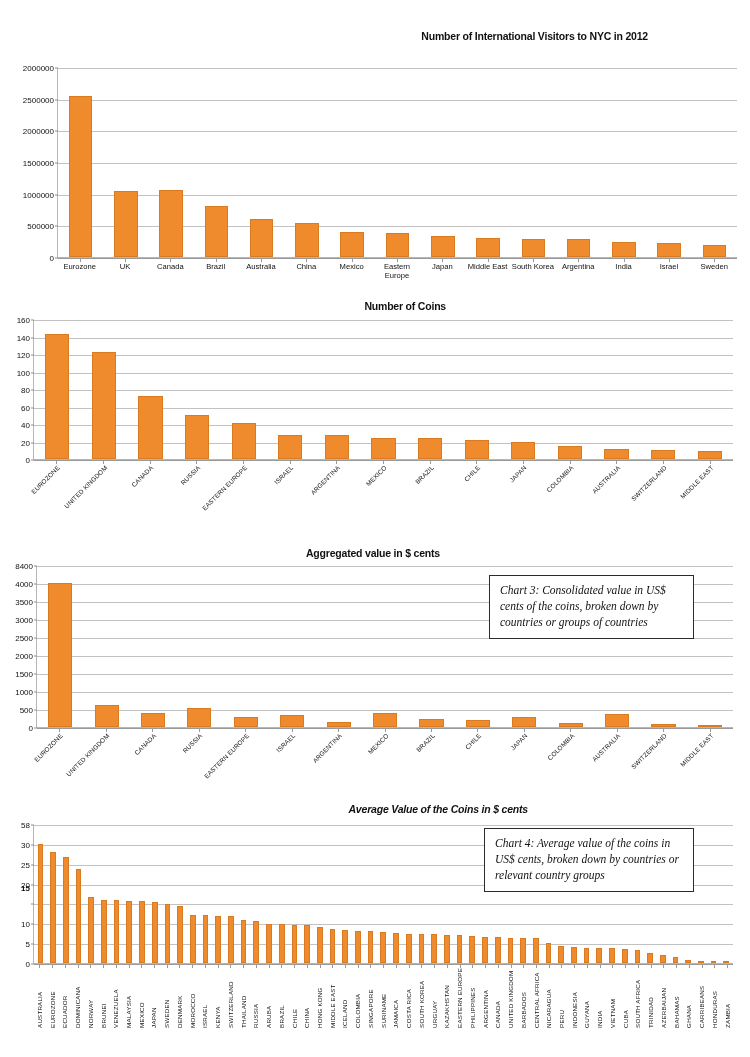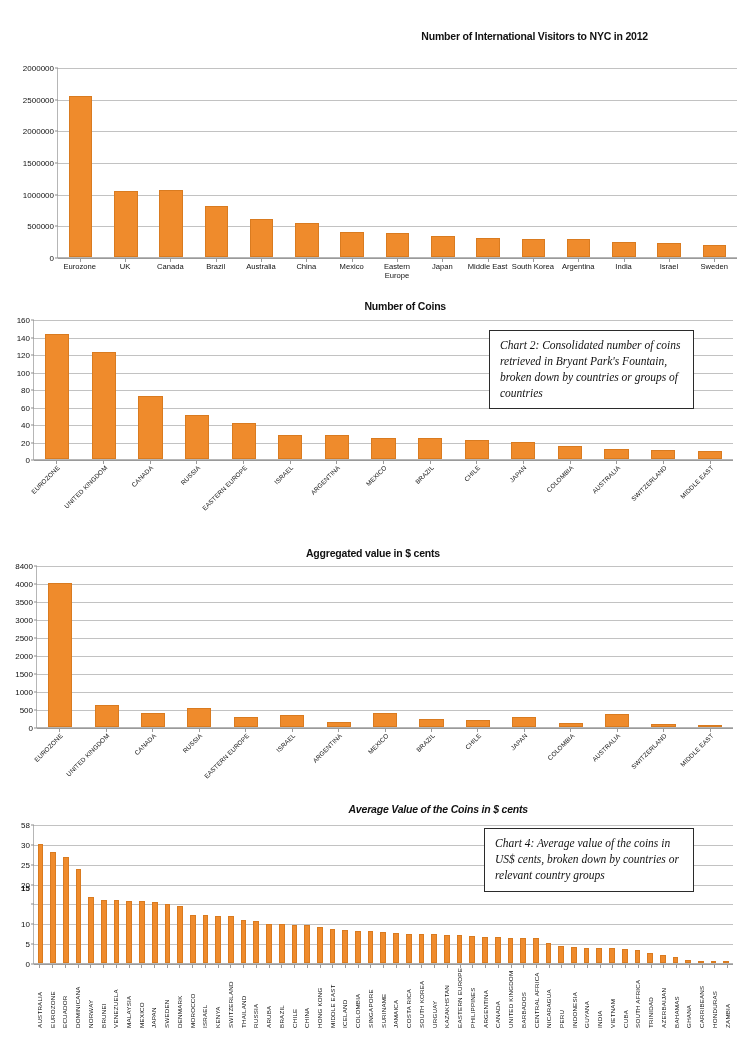--- a/index.html
+++ b/index.html
@@ -235,23 +235,20 @@
       </div>
       <div class="xslot" style="position: relative;">
         <div class="xtickmark"></div>
         <div class="xlab-h">Sweden</div>
       </div>
     </div>
 </div>
 
 <div class="chart-block" style="top:293px;height:250px;">
   <div class="chart-title" style="right:212px;top:7px;">Number of Coins</div>
-  <div class="caption-box" style="left:489px;top:37px;width:205px;">
-    <span>Chart 2: Consolidated number of coins retrieved in Bryant Park's Fountain, broken down by countries or groups of countries</span>
-  </div>
   <div class="plot" id="plot1" style="left:33px;top:27px;width:700px;height:140px;">
       <div class="gridline zero" style="top: 140px;"></div>
       <div class="ytick" style="top: 140px;">0</div>
       <div class="ytick-mark" style="top: 140px;"></div>
       <div class="gridline" style="top: 122.5px;"></div>
       <div class="ytick" style="top: 122.5px;">20</div>
       <div class="ytick-mark" style="top: 122.5px;"></div>
       <div class="gridline" style="top: 105px;"></div>
       <div class="ytick" style="top: 105px;">40</div>
       <div class="ytick-mark" style="top: 105px;"></div>
@@ -380,20 +377,23 @@
       </div>
       <div class="xslot" style="position: relative;">
         <div class="xtickmark"></div>
         <div class="xlab-45">MIDDLE EAST</div>
       </div>
     </div>
 </div>
 
 <div class="chart-block" style="top:543px;height:250px;">
   <div class="chart-title" style="right:218px;top:4px;">Aggregated value in $ cents</div>
+  <div class="caption-box" style="left:489px;top:32px;width:205px;">
+    <span>Chart 3: Consolidated value in US$ cents of the coins, broken down by countries or groups of countries</span>
+  </div>
   <div class="plot" id="plot2" style="left:36px;top:23px;width:697px;height:162px;">
       <div class="gridline zero" style="top: 162px;"></div>
       <div class="ytick" style="top: 162px;">0</div>
       <div class="ytick-mark" style="top: 162px;"></div>
       <div class="gridline" style="top: 144px;"></div>
       <div class="ytick" style="top: 144px;">500</div>
       <div class="ytick-mark" style="top: 144px;"></div>
       <div class="gridline" style="top: 126px;"></div>
       <div class="ytick" style="top: 126px;">1000</div>
       <div class="ytick-mark" style="top: 126px;"></div>

